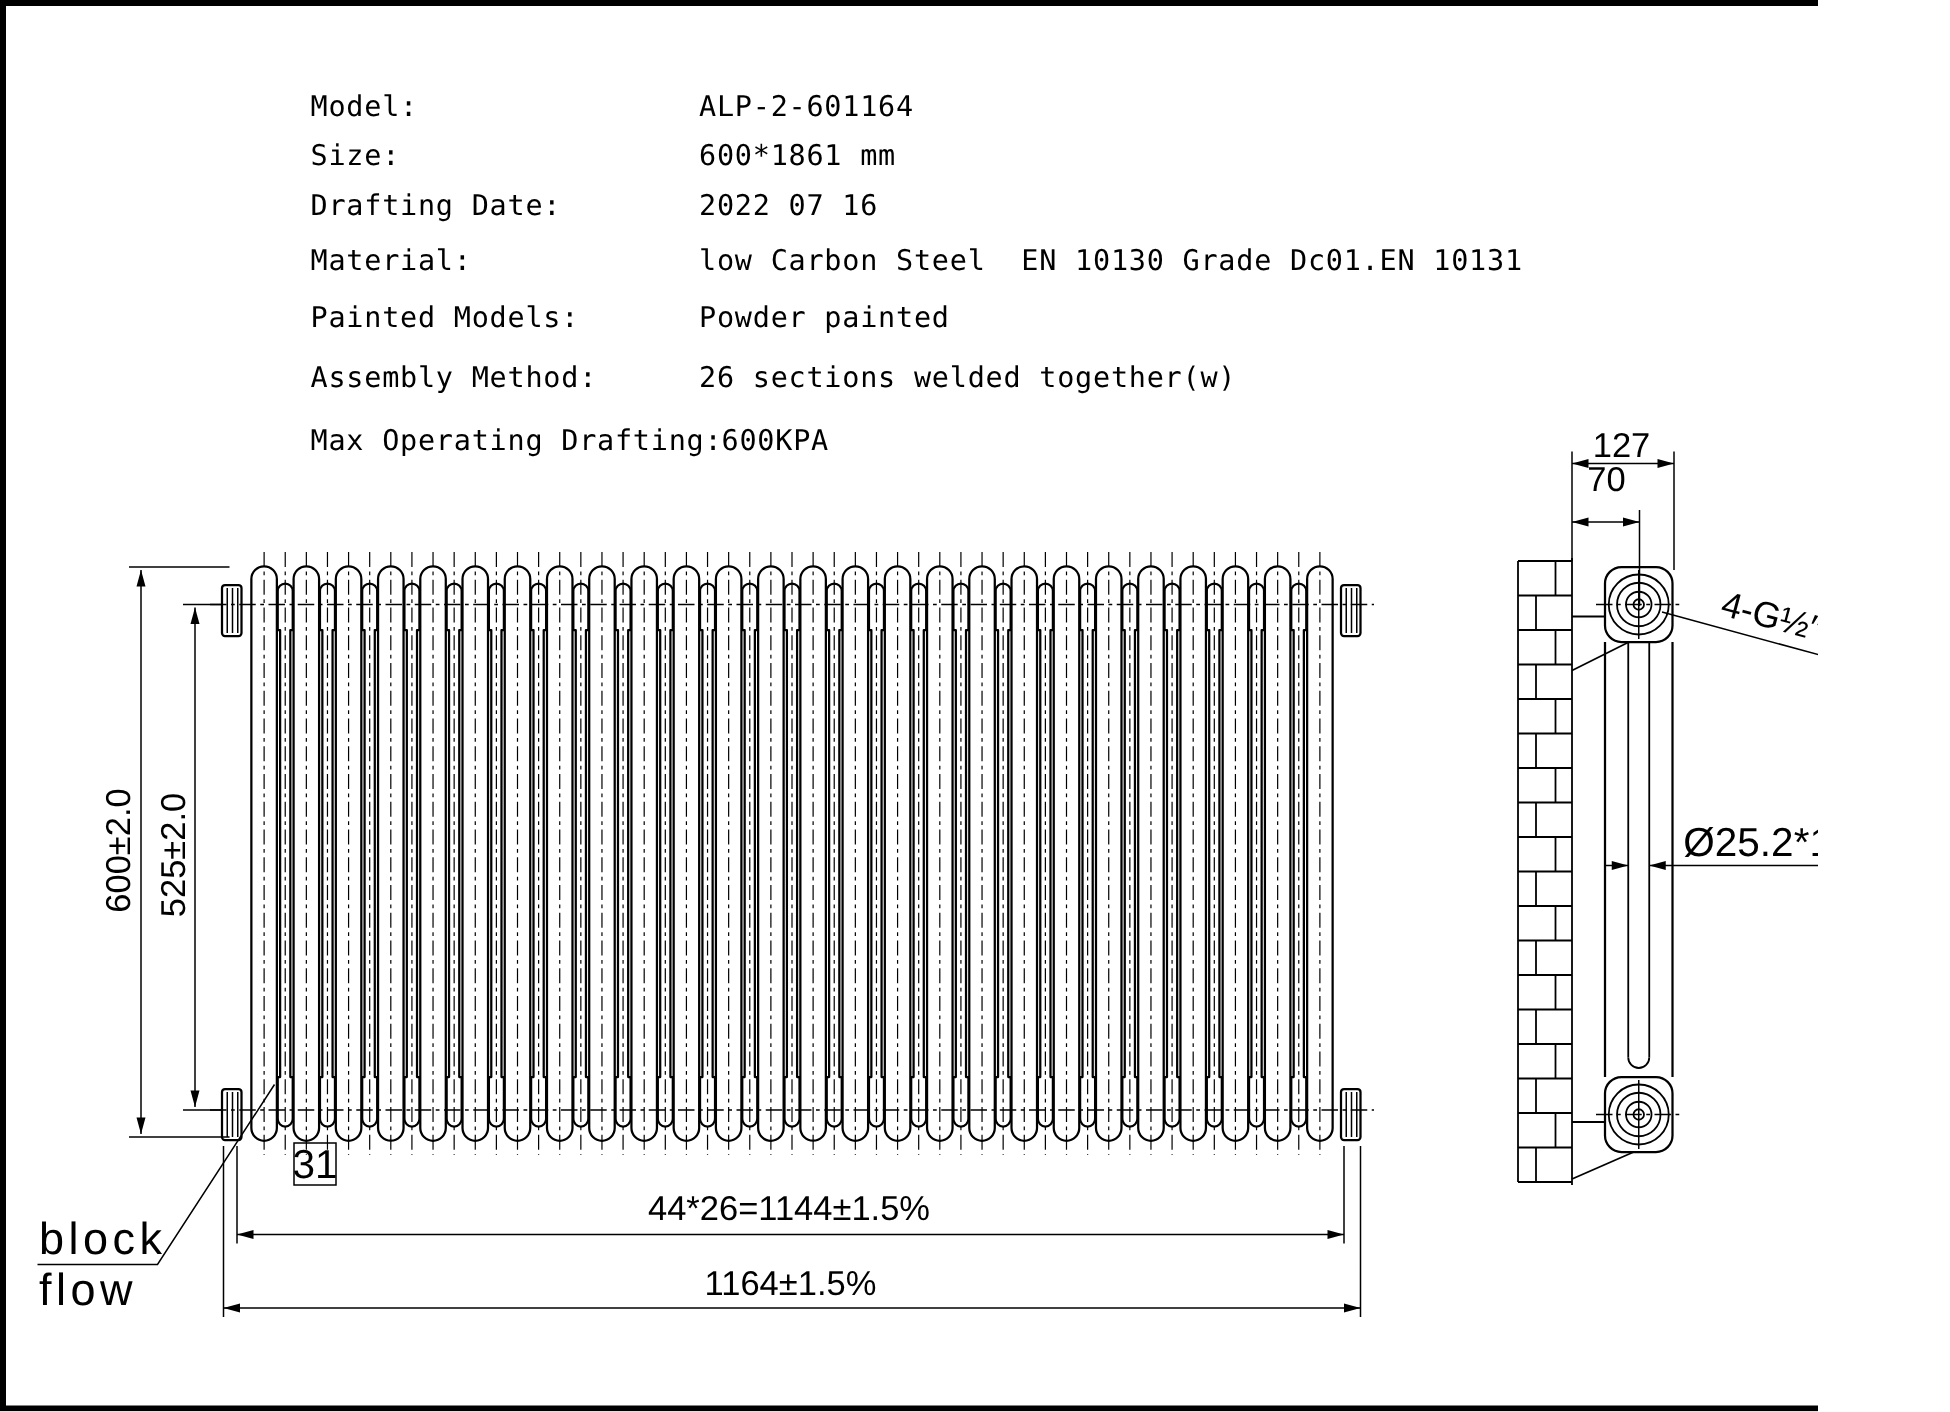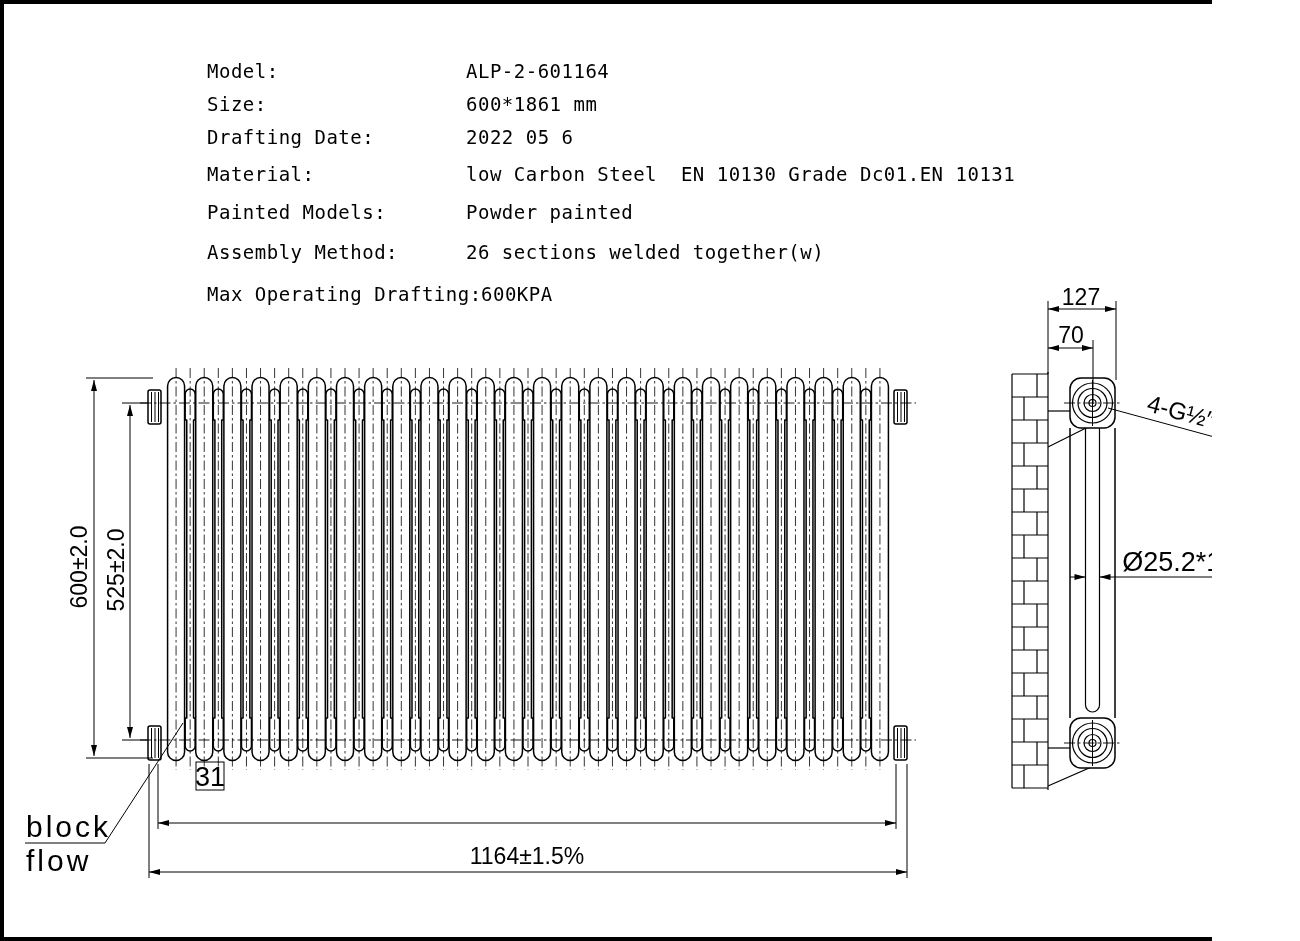--- a/index.html
+++ b/index.html
@@ -297,35 +297,36 @@
       </g>
     </g>
   </svg>
 
   <div>
     <div class="spec" style="left:207px;top:60px">Model:</div>
     <div class="spec" style="left:466px;top:60px">ALP-2-601164</div>
     <div class="spec" style="left:207px;top:93px">Size:</div>
     <div class="spec" style="left:466px;top:93px">600*1861 mm</div>
     <div class="spec" style="left:207px;top:126px">Drafting Date:</div>
-    <div class="spec" style="left:466px;top:126px">2022 05 6</div>
+    <div class="spec" style="left:466px;top:126px">2022 07 16</div>
     <div class="spec" style="left:207px;top:163px">Material:</div>
     <div class="spec" style="left:466px;top:163px">low Carbon Steel  EN 10130 Grade Dc01.EN 10131</div>
     <div class="spec" style="left:207px;top:201px">Painted Models:</div>
     <div class="spec" style="left:466px;top:201px">Powder painted</div>
     <div class="spec" style="left:207px;top:241px">Assembly Method:</div>
     <div class="spec" style="left:466px;top:241px">26 sections welded together(w)</div>
     <div class="spec" style="left:207px;top:283px">Max Operating Drafting:</div>
     <div class="spec" style="left:481px;top:283px">600KPA</div>
   </div>
 
   <div class="dim rotneg" style="left:79px;top:567px">600±2.0</div>
   <div class="dim rotneg" style="left:116px;top:570px">525±2.0</div>
   <div class="dim small" style="left:210px;top:777px">31</div>
+  <div class="dim" style="left:526px;top:806px">44*26=1144±1.5%</div>
   <div class="dim" style="left:527px;top:856px">1164±1.5%</div>
   <div class="dim" style="left:1081px;top:297px">127</div>
-  <div class="dim" style="left:1071px;top:335px">70</div>
+  <div class="dim" style="left:1071px;top:320px">70</div>
   <div class="dim rotg" style="left:1181px;top:412px">4-G½″</div>
   <div class="dim small" style="left:1183px;top:562px">Ø25.2*1.5</div>
 
   <div class="cadlabel" style="left:26px;top:810px">block</div>
   <div class="cadlabel" style="left:26px;top:844px">flow</div>
 </div>
 
 </body></html>

